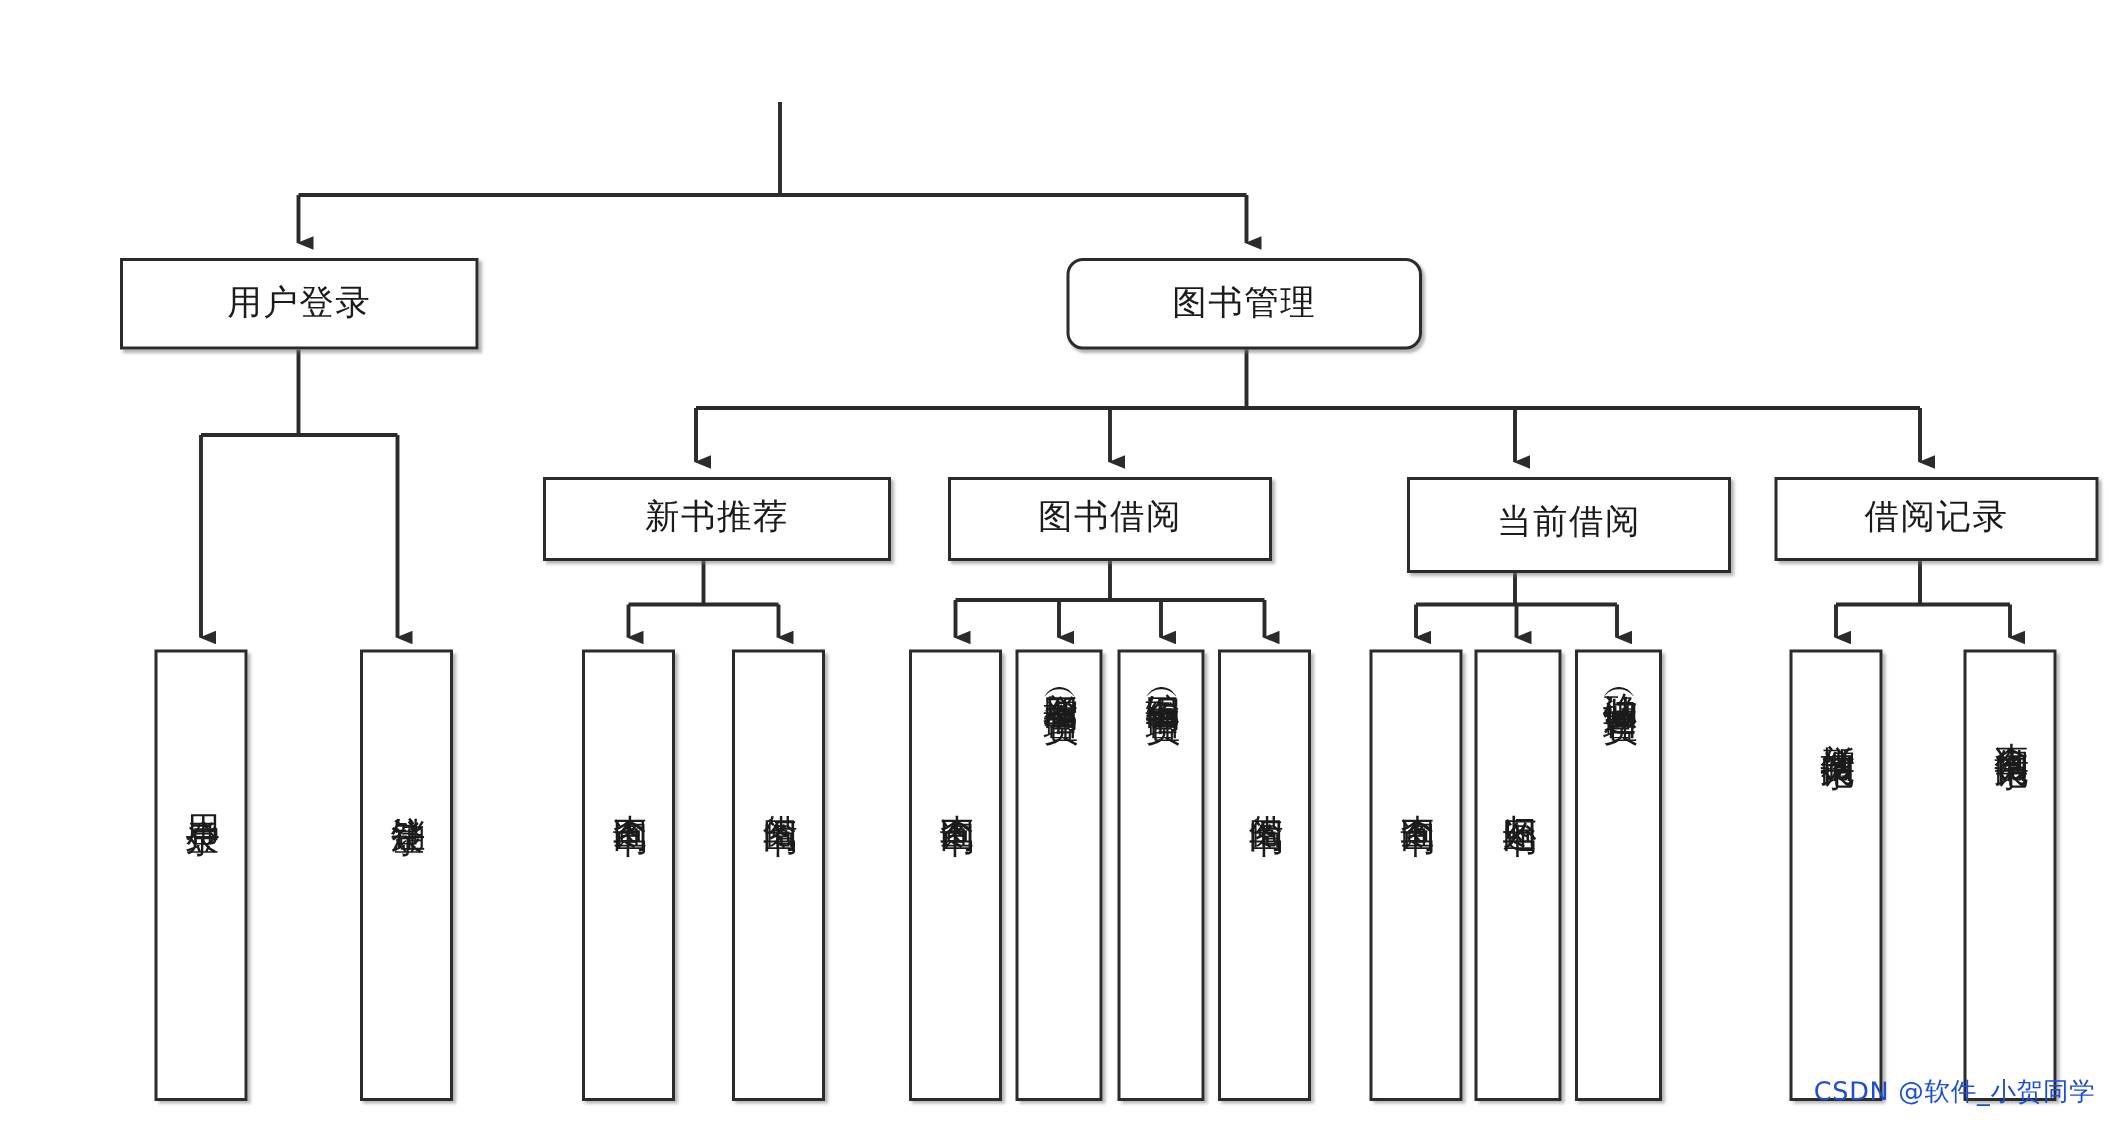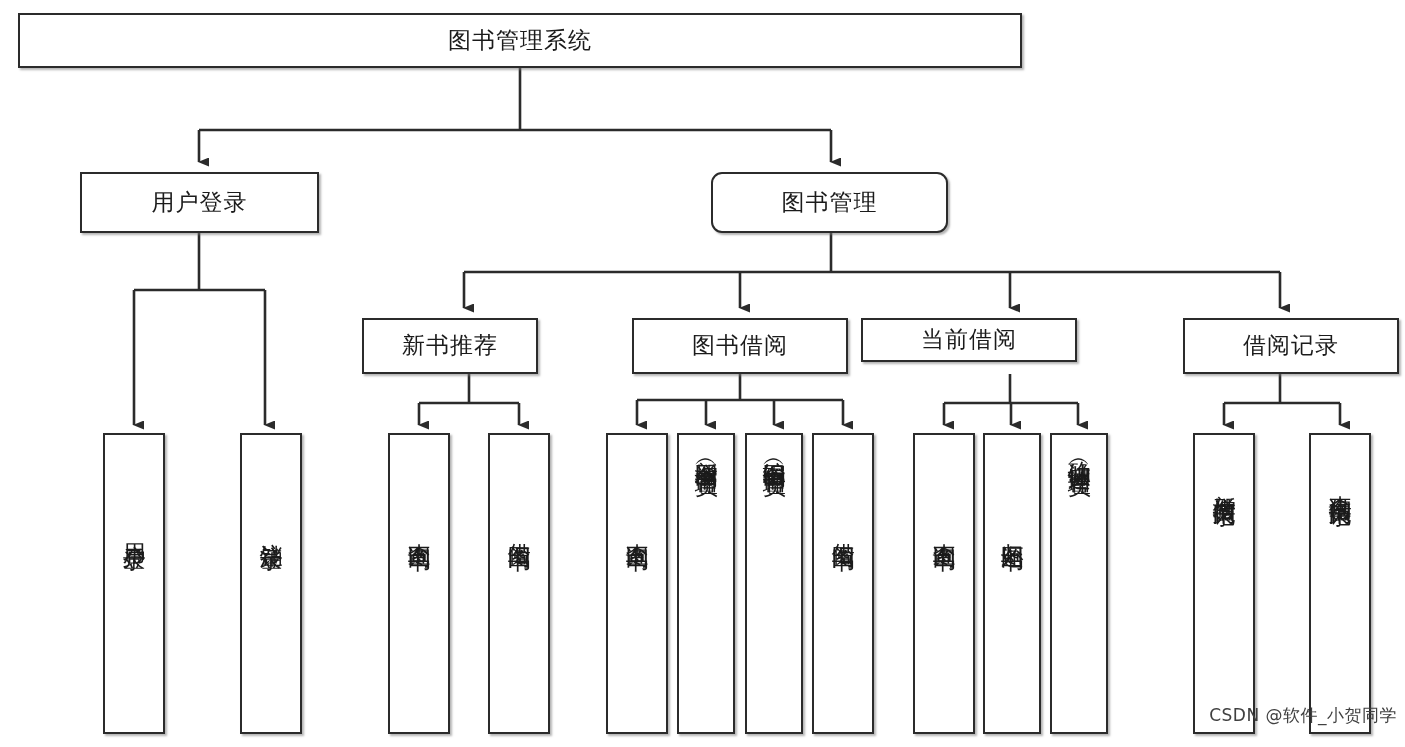--- a/index.html
+++ b/index.html
@@ -55,23 +55,23 @@
     text-orientation: upright;
     font-size: 23px;
     line-height: 1.45;
     letter-spacing: 2px;
     white-space: pre;
     text-align: left;
   }
   #watermark {
     position: absolute;
     right: 8px;
-    bottom: 20px;
+    bottom: 8px;
     font-size: 17px;
-    color: #404040;
+    color: #1d4ed8;
     letter-spacing: 0.5px;
     white-space: nowrap;
     user-select: none;
   }
 </style>
 </head>
 <body>
 
 <div id="diagram-root">
 
@@ -121,38 +121,35 @@
       <path d="M1011,403 L1011,425" marker-end="url(#arrowhead)"></path>
       <path d="M1078,403 L1078,425" marker-end="url(#arrowhead)"></path>
 
       <path d="M1280,374 L1280,403"></path>
       <path d="M1224,403 L1340,403"></path>
       <path d="M1224,403 L1224,425" marker-end="url(#arrowhead)"></path>
       <path d="M1340,403 L1340,425" marker-end="url(#arrowhead)"></path>
     </g>
   </svg>
 
-  <div class="node" style="left:18px; top:13px; width:1004px; height:55px;">
-    <span class="label">图书管理系统</span>
-  </div>
 
   <div class="node" style="left:80px; top:172px; width:239px; height:61px;">
     <span class="label">用户登录</span>
   </div>
   <div class="node" style="left:711px; top:172px; width:237px; height:61px;border-radius:11px;">
     <span class="label">图书管理</span>
   </div>
 
-  <div class="node" style="left:362px; top:318px; width:176px; height:56px;">
+  <div class="node" style="left:362px; top:318px; width:232px; height:56px;">
     <span class="label">新书推荐</span>
   </div>
   <div class="node" style="left:632px; top:318px; width:216px; height:56px;">
     <span class="label">图书借阅</span>
   </div>
-  <div class="node" style="left:861px; top:318px; width:216px; height:44px;">
+  <div class="node" style="left:938px; top:318px; width:216px; height:64px;font-family:Liberation Mono, monospace;">
     <span class="label">当前借阅</span>
   </div>
   <div class="node" style="left:1172px; top:318px; width:216px; height:56px;margin-left:11px;">
     <span class="label">借阅记录</span>
   </div>
 
   <div class="node vertical" style="left:103px; top:433px; width:62px; height:301px; padding-top:90px;">
     <span class="label">用户登录</span>
   </div>
   <div class="node vertical" style="left:240px; top:433px; width:62px; height:301px; padding-top:90px;">

